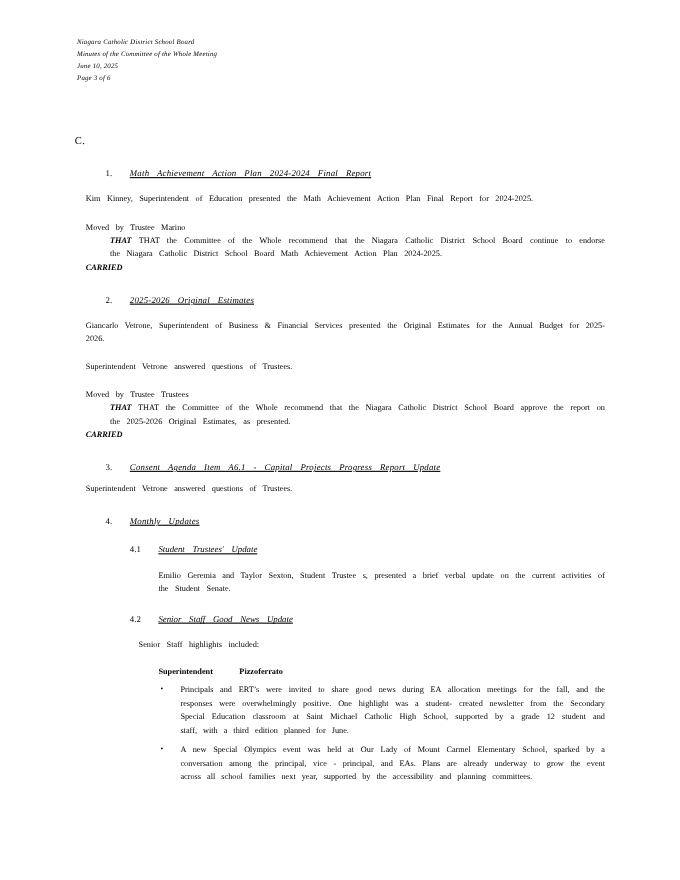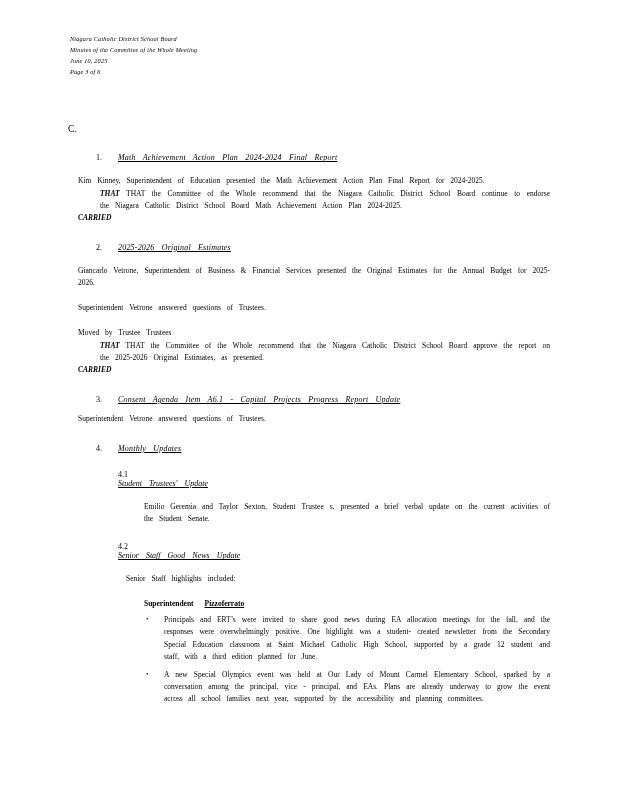--- a/index.html
+++ b/index.html
@@ -81,21 +81,20 @@
     margin-left: 22px;
     text-indent: 0;
   }
   .bold { font-weight: bold; font-style: italic; }
   
   .subitem {
     margin-top: 17px;
     margin-left: 78px;
     display: flex;
     font-size: 8px;
-    flex-direction: column;
   }
   .subitem .snum {
     width: 26px;
     flex: none;
   }
   .subitem .stitle {
     font-style: italic;
     text-decoration: underline;
     word-spacing: 5px;
   }
@@ -113,21 +112,21 @@
     font-size: 7.5px;
     word-spacing: 4px;
   }
   .sub-head {
     margin-left: 104px;
     margin-top: 16px;
     font-size: 7.5px;
     font-weight: bold;
     word-spacing: 5px;
   }
-  .sub-head .who { margin-left: 11px; text-decoration: underline; }
+  .sub-head .who { margin-left: 24px; }
   
   ul.bullets {
     margin: 6px 28px 0 104px;
     padding: 0;
     list-style: none;
   }
   ul.bullets li {
     position: relative;
     padding-left: 20px;
     font-size: 7.5px;
@@ -158,20 +157,21 @@
   <div class="section-heading">
     <span class="sec-letter">C.</span>
   </div>
 
   <div class="item">
     <span class="num">1.</span>
     <span class="title">Math Achievement Action Plan 2024-2024 Final Report</span>
   </div>
   <div class="body">
     <div class="p">Kim Kinney, Superintendent of Education presented the Math Achievement Action Plan Final Report for 2024-2025.</div>
+    <div class="p">Moved by Trustee Marino</div>
     <div class="motion-ind"><span class="bold">THAT</span> <span>THAT the Committee of the Whole recommend that the Niagara Catholic District School Board continue to endorse the Niagara Catholic District School Board Math Achievement Action Plan 2024-2025.</span></div>
     <div class="bold">CARRIED</div>
   </div>
 
   <div class="item">
     <span class="num">2.</span>
     <span class="title">2025-2026 Original Estimates</span>
   </div>
   <div class="body">
     <div class="p">Giancarlo Vetrone, Superintendent of Business &amp; Financial Services presented the Original Estimates for the Annual Budget for 2025-2026.</div>

